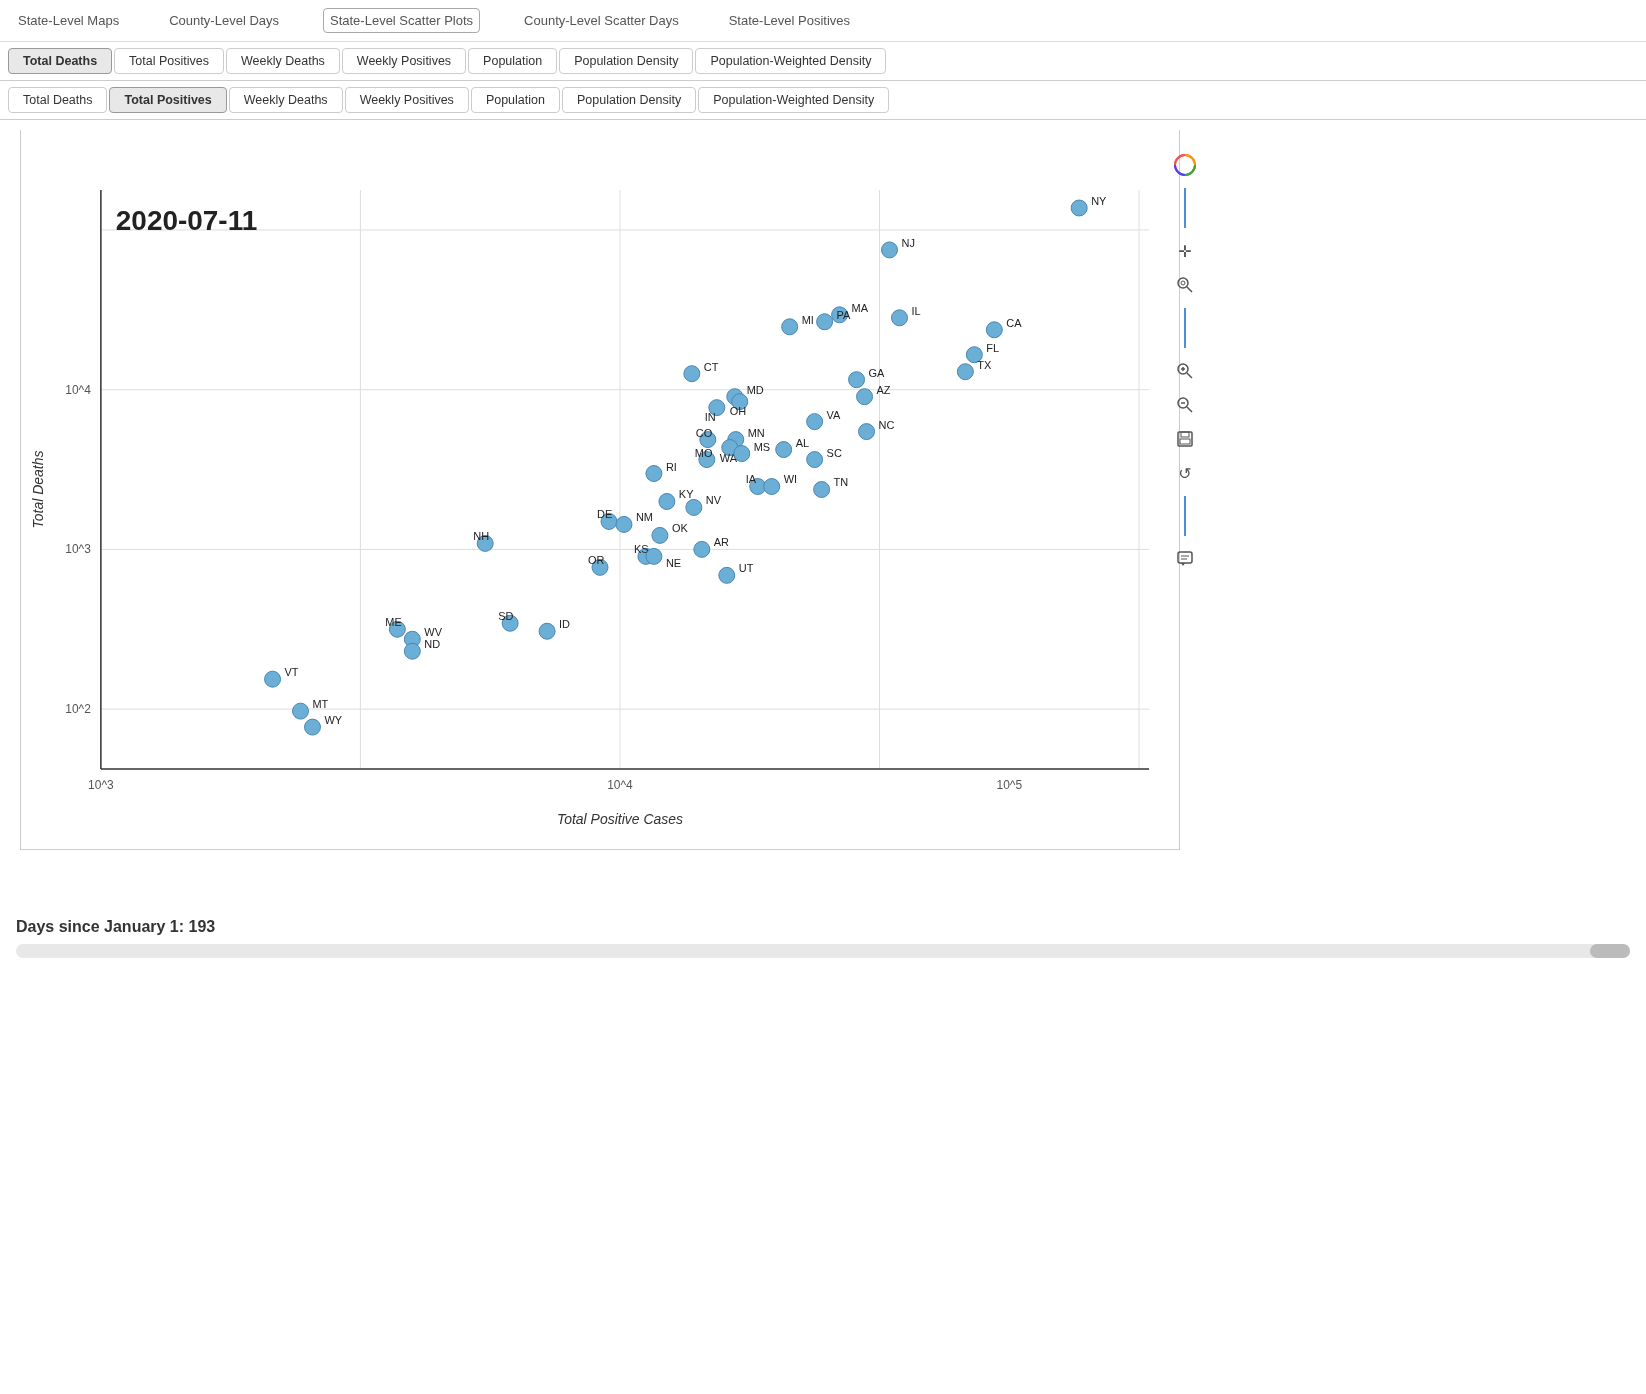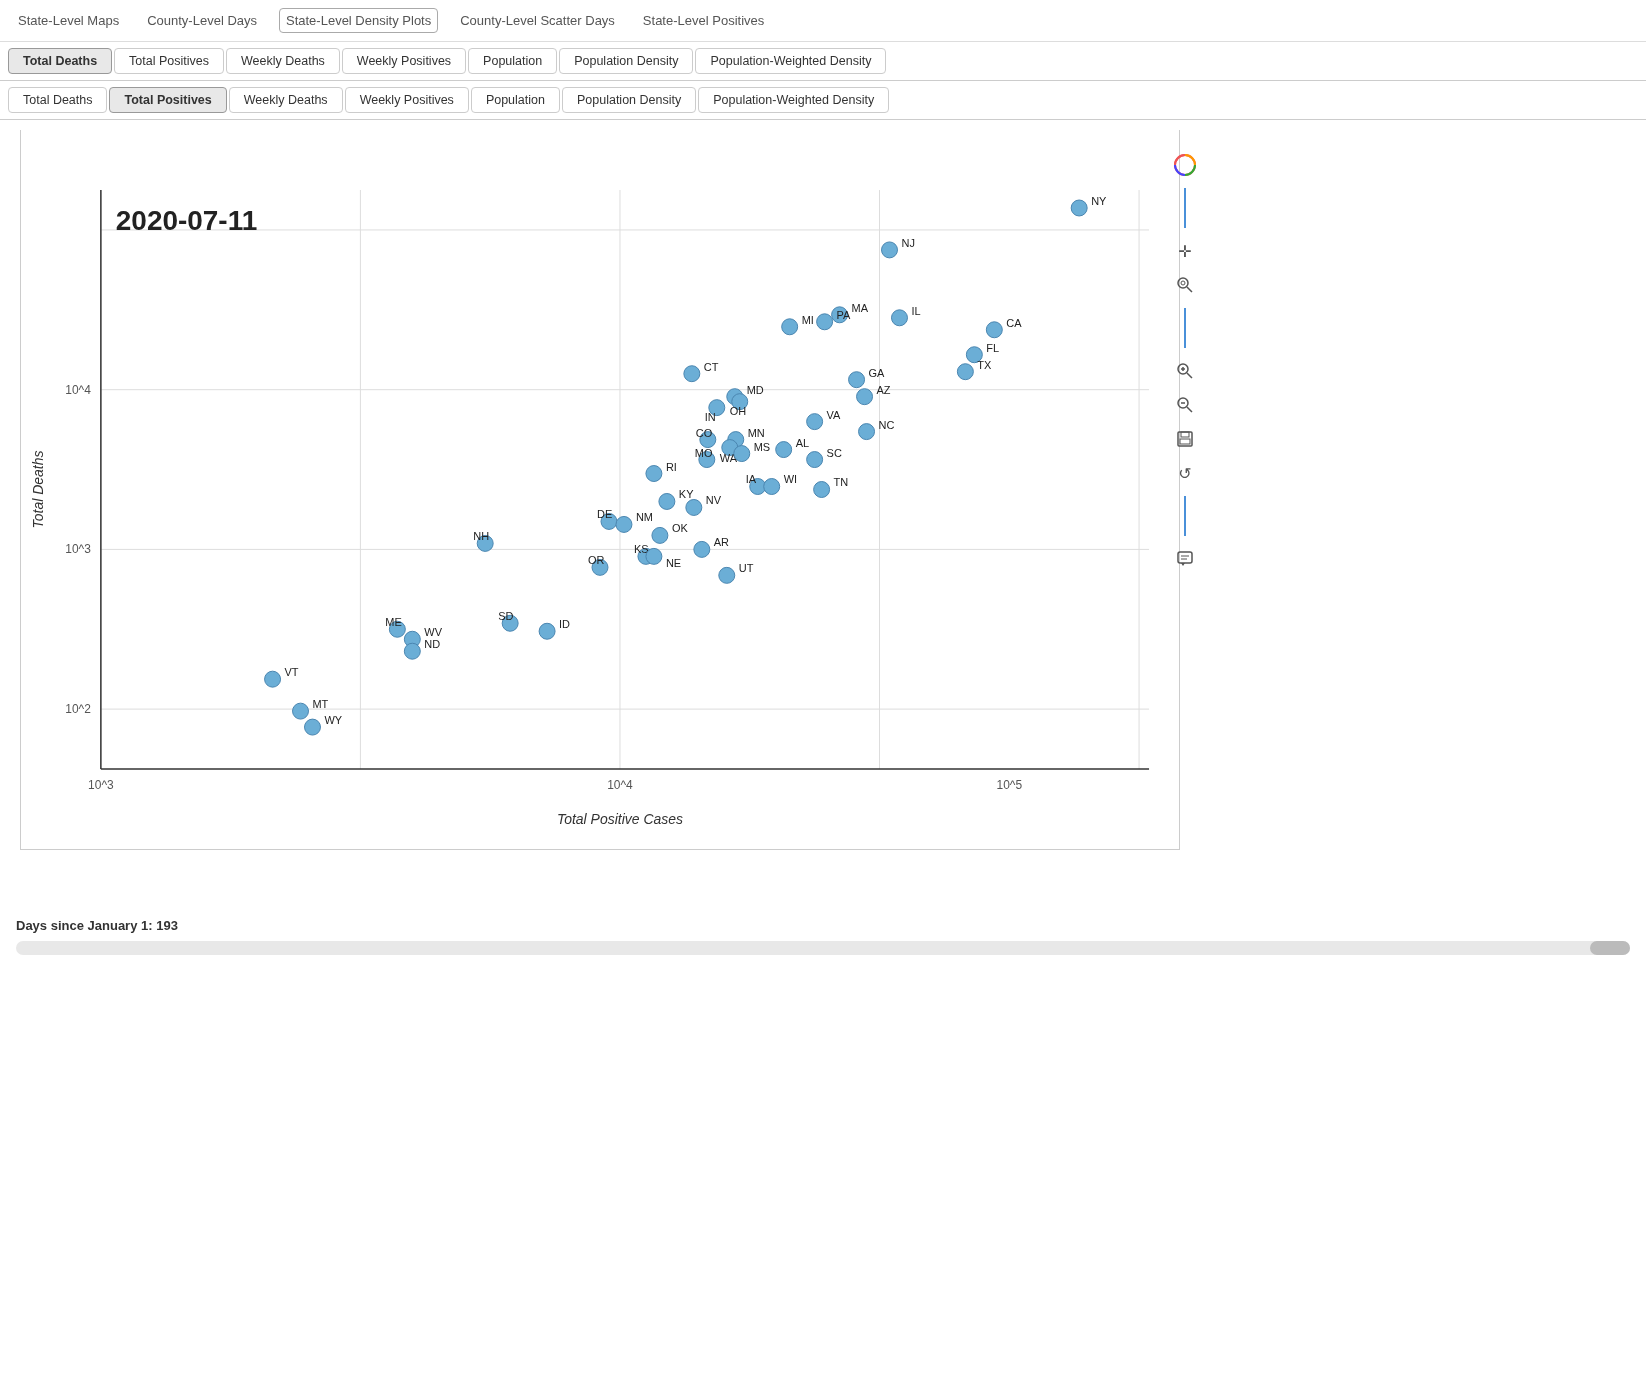--- a/index.html
+++ b/index.html
@@ -1,56 +1,56 @@
 <!DOCTYPE html>
 <html><head>
   <meta charset="utf-8">
   <style>
     * { box-sizing: border-box; margin: 0; padding: 0; }
     body { font-family: Arial, Helvetica, sans-serif; font-size: 13px; background: #fff; color: #333; width: 1646px; }
 
     
-    .top-nav { display: flex; align-items: center; padding: 8px 12px; border-bottom: 1px solid #ddd; gap: 16px; }
+    .top-nav { display: flex; align-items: center; padding: 8px 12px; border-bottom: 1px solid #ddd; gap: 38px; }
     .top-nav-item { cursor: pointer; color: #555; font-size: 13px; padding: 4px 6px; border-radius: 4px; }
     .top-nav-item.active { border: 1px solid #aaa; background: #fff; font-weight: normal; }
 
     
     .tab-row { display: flex; align-items: center; padding: 6px 8px; border-bottom: 1px solid #ccc; gap: 2px; }
     .tab-btn { cursor: pointer; padding: 5px 14px; border: 1px solid #ccc; border-radius: 4px; font-size: 12.5px; background: #fff; color: #333; white-space: nowrap; }
     .tab-btn.active { background: #e8e8e8; font-weight: 600; border-color: #999; }
 
     
     .chart-area { position: relative; width: 100%; padding: 10px 0 60px 0; }
 
     .chart-wrapper { position: relative; margin: 0 auto; }
 
     
     .chart-toolbar { position: absolute; right: 20px; top: 20px; display: flex; flex-direction: column; align-items: center; gap: 4px; z-index: 10; }
     .toolbar-btn { width: 30px; height: 30px; display: flex; align-items: center; justify-content: center; cursor: pointer; border: none; background: transparent; font-size: 16px; color: #555; }
     .toolbar-separator { width: 2px; height: 40px; background: #4a90d9; margin: 4px 0; }
 
     
-    .days-since { padding: 8px 16px 4px 16px; font-size: 13px; }
+    .days-since { padding: 8px 16px 4px 16px; font-size: 16px; }
     .days-since span { font-weight: bold; }
 
     
     .scrollbar-area { padding: 4px 16px 8px 16px; }
     .scrollbar-track { width: 100%; height: 14px; background: #e8e8e8; border-radius: 7px; position: relative; }
     .scrollbar-thumb { position: absolute; right: 0; width: 40px; height: 14px; background: #bbb; border-radius: 7px; cursor: pointer; }
 
     
     svg.scatter { display: block; }
   </style>
 </head>
 <body>
 
 <div class="top-nav">
   <span class="top-nav-item">State-Level Maps</span>
   <span class="top-nav-item">County-Level Days</span>
-  <span class="top-nav-item active">State-Level Density Plots</span>
+  <span class="top-nav-item active">State-Level Scatter Plots</span>
   <span class="top-nav-item">County-Level Scatter Days</span>
   <span class="top-nav-item">State-Level Positives</span>
 </div>
 
 <div class="tab-row">
   <button class="tab-btn active">Total Deaths</button>
   <button class="tab-btn">Total Positives</button>
   <button class="tab-btn">Weekly Deaths</button>
   <button class="tab-btn">Weekly Positives</button>
   <button class="tab-btn">Population</button>

